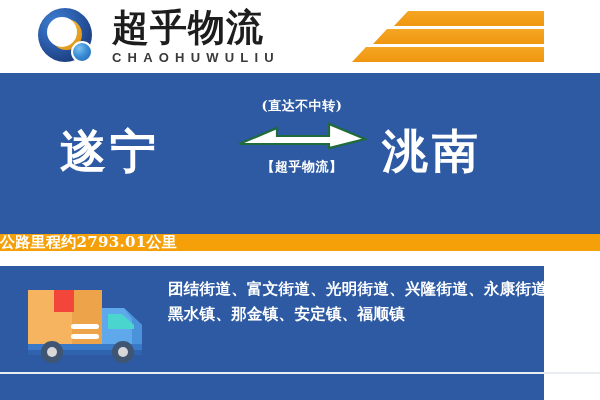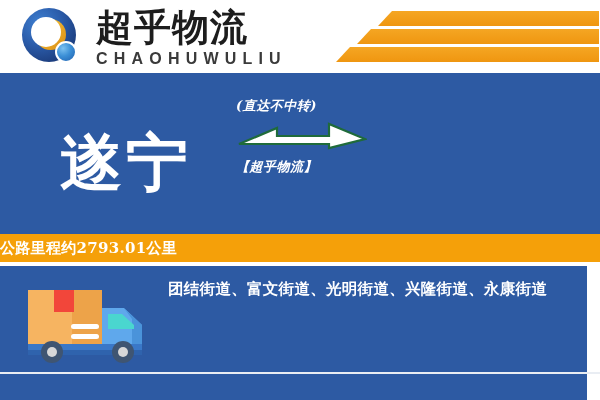--- a/index.html
+++ b/index.html
@@ -14,22 +14,22 @@
     position: relative;
     width: 600px;
     height: 400px;
     overflow: hidden;
     background: #ffffff;
   }
 
   
   #header {
     position: absolute;
-    left: 0; top: 0;
-    width: 599px; height: 73px;
+    left: 16px; top: 0;
+    width: 528px; height: 73px;
     background: #ffffff;
     overflow: hidden;
   }
   #logo-mark {
     position: absolute;
     left: 22px; top: 8px;
     width: 58px; height: 58px;
   }
   #logo-mark .ring {
     position: absolute;
@@ -70,21 +70,21 @@
     font-family: "DejaVu Serif", "Liberation Serif", serif;
     font-size: 37px;
     font-weight: bold;
     color: #1d1d1d;
     letter-spacing: 1px;
     line-height: 42px;
     white-space: nowrap;
   }
   #logo-en {
     font-family: "Liberation Sans", sans-serif;
-    font-size: 16px;
+    font-size: 13px;
     font-weight: bold;
     color: #3a3a3a;
     letter-spacing: 6.2px;
     margin-top: 2px;
     white-space: nowrap;
   }
   .stripe {
     position: absolute;
     height: 15px;
     background: linear-gradient(180deg, #f5a623 0%, #ef9610 100%);
@@ -98,74 +98,73 @@
   #route {
     position: absolute;
     left: 0; top: 73px;
     width: 600px; height: 161px;
     background: #2d5aa3;
   }
   #city-from, #city-to {
     position: absolute;
     top: 48px;
     font-family: "DejaVu Serif", "Liberation Serif", serif;
-    font-size: 62px;
+    font-size: 46px;
     font-weight: bold;
     color: #ffffff;
     letter-spacing: 4px;
     white-space: nowrap;
   }
   #city-from { left: 60px; }
   #city-to   { left: 382px; }
 
   #arrow-block {
     position: absolute;
     left: 236px; top: 24px;
     width: 132px;
-    text-align: left;
-    font-style: italic;
+    text-align: center;
   }
   #direct-label, #roundtrip-label {
     font-family: "DejaVu Serif", "Liberation Serif", serif;
     font-size: 13px;
     font-weight: bold;
     color: #ffffff;
     white-space: nowrap;
     letter-spacing: 0.5px;
   }
   #arrow-svg {
     display: block;
     margin: 7px auto 6px auto;
   }
 
   
   #info-bar {
     position: absolute;
     left: 0; top: 234px;
-    width: 600px; height: 28px;
+    width: 600px; height: 17px;
     background: #f5a009;
     display: flex;
     align-items: center;
     justify-content: flex-start;
   }
   #info-bar .info-text {
     font-family: "DejaVu Serif", "Liberation Serif", serif;
     font-size: 15px;
     font-weight: bold;
     color: #ffffff;
     white-space: nowrap;
     letter-spacing: 0.3px;
   }
   #info-gap { display: inline-block; width: 14px; }
 
   
   #coverage {
     position: absolute;
     left: 0; top: 266px;
-    width: 587px; height: 134px;
+    width: 544px; height: 134px;
     background: #2d5aa3;
   }
   #truck {
     position: absolute;
     left: 24px; top: 12px;
     width: 145px; height: 90px;
   }
   #area-list {
     position: absolute;
     left: 168px; top: 10px;
@@ -218,20 +217,21 @@
     <div id="arrow-block">
       <div id="direct-label">(直达不中转)</div>
 
       <svg id="arrow-svg" width="130" height="30" viewBox="0 0 130 30">
         <polygon points="2,22 40,6 40,14 92,14 92,2 128,17 92,26 92,22" fill="#ffffff" stroke="#1f6b3a" stroke-width="2.2" stroke-linejoin="miter"></polygon>
       </svg>
 
       <div id="roundtrip-label">【超乎物流】</div>
     </div>
 
+    <div id="city-to">洮南</div>
   </div>
 
   <div id="info-bar">
     <span class="info-text">公路里程约2793.01公里</span>
     <span id="info-gap"></span>
   </div>
 
   <div id="coverage">
 
     <svg id="truck" viewBox="0 0 145 90">
@@ -250,18 +250,19 @@
       <rect x="4" y="72" width="114" height="5" fill="#2f63ad"></rect>
 
       <circle cx="28" cy="74" r="11" fill="#3f5572"></circle>
       <circle cx="28" cy="74" r="5" fill="#d8d8d8"></circle>
       <circle cx="99" cy="74" r="11" fill="#3f5572"></circle>
       <circle cx="99" cy="74" r="5" fill="#d8d8d8"></circle>
     </svg>
 
     <div id="area-list">
       <div class="area-line">团结街道、富文街道、光明街道、兴隆街道、永康街道</div>
+      <div class="area-line">黑水镇、那金镇、安定镇、福顺镇</div>
     </div>
 
     <div id="divider"></div>
   </div>
 
 </div>
 
 </body></html>

